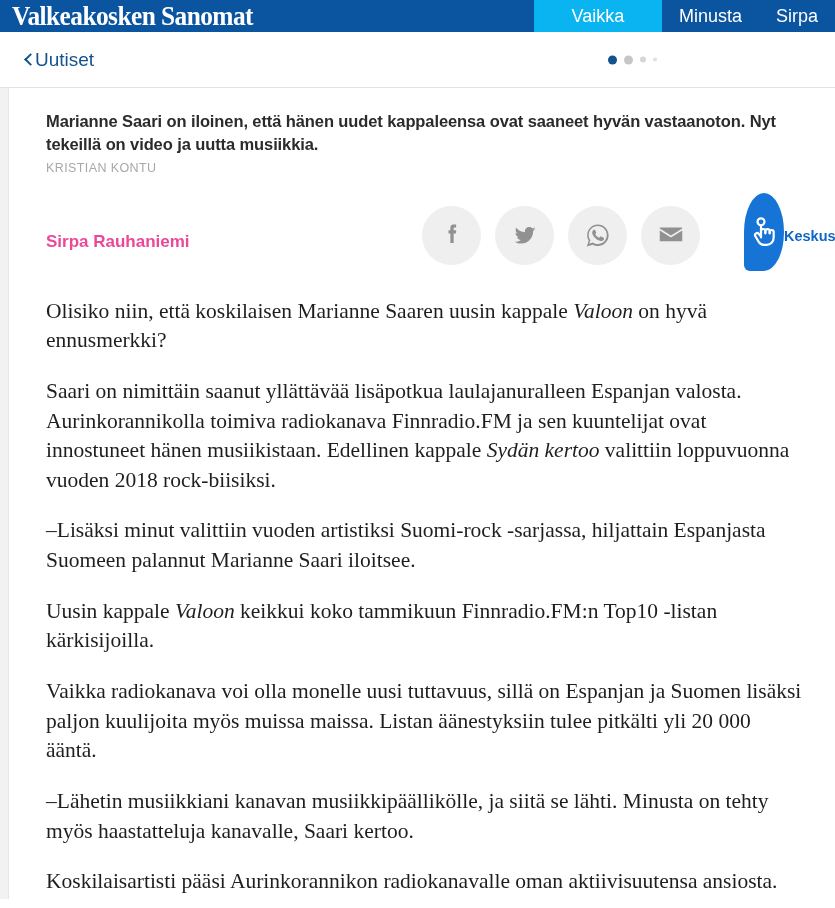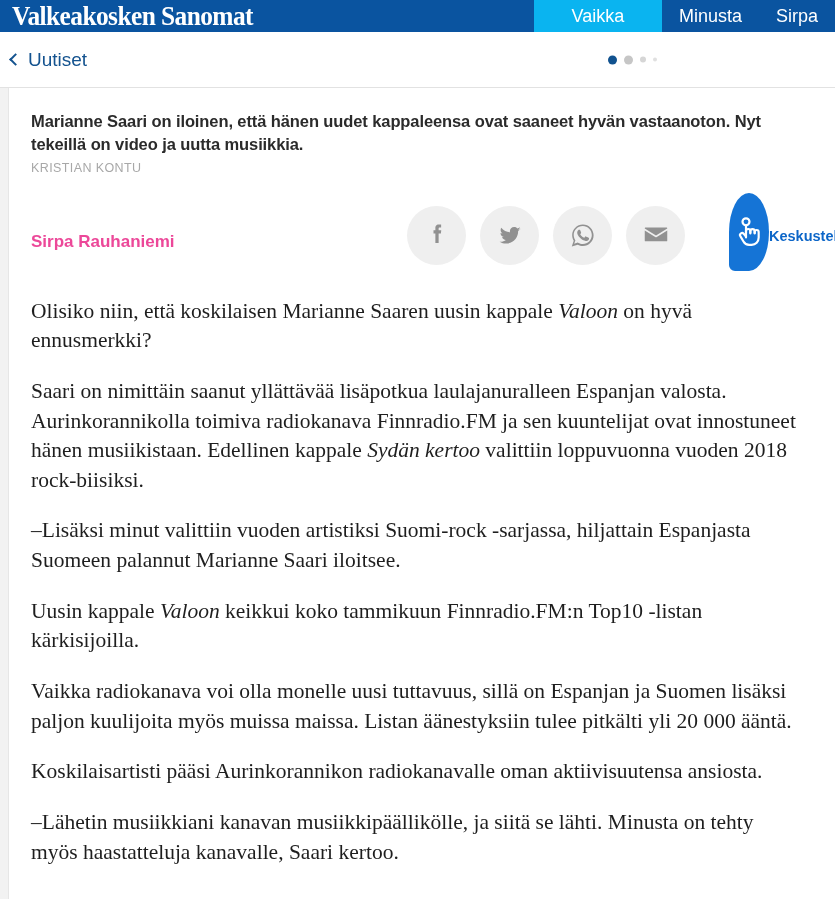--- a/index.html
+++ b/index.html
@@ -71,22 +71,21 @@
     position: relative;
     height: 56px;
     background: #ffffff;
     display: flex;
     align-items: center;
     border-bottom: 1px solid #e2e2e2;
   }
   .back-link {
     display: flex;
     align-items: center;
-    gap: 8px;
-    padding-left: 11px;
+    padding-left: 26px;
     cursor: pointer;
   }
   .chev {
     display: inline-block;
     width: 9px;
     height: 9px;
     border-left: 2px solid #14538f;
     border-bottom: 2px solid #14538f;
     transform: rotate(45deg);
     margin-bottom: 1px;
@@ -117,21 +116,22 @@
     background: #ffffff;
   }
   .left-gutter {
     position: absolute;
     left: 0; top: 0; bottom: 0;
     width: 9px;
     background: #f2f2f2;
     border-right: 1px solid #e6e6e6;
   }
   .content {
-    padding: 22px 30px 0 31px;
+    padding: 22px 30px 0 18px;
+    margin-left: 28px;
   }
 
   
   .lead {
     color: #2b2b2b;
     font-size: 16.5px;
     font-weight: bold;
     line-height: 1.38;
     letter-spacing: -0.1px;
     max-width: 772px;
@@ -312,18 +312,18 @@
         <div class="discuss-label">Keskustele</div>
       </div>
     </div>
 
     <div class="article">
       <p>Olisiko niin, että koskilaisen Marianne Saaren uusin kappale <em>Valoon</em> on hyvä ennusmerkki?</p>
       <p>Saari on nimittäin saanut yllättävää lisäpotkua laulajanuralleen Espanjan valosta. Aurinkorannikolla toimiva radiokanava Finnradio.FM ja sen kuuntelijat ovat innostuneet hänen musiikistaan. Edellinen kappale <em>Sydän kertoo</em> valittiin loppuvuonna vuoden 2018 rock-biisiksi.</p>
       <p>–Lisäksi minut valittiin vuoden artistiksi Suomi-rock -sarjassa, hiljattain Espanjasta Suomeen palannut Marianne Saari iloitsee.</p>
       <p>Uusin kappale <em>Valoon</em> keikkui koko tammikuun Finnradio.FM:n Top10 -listan kärkisijoilla.</p>
       <p>Vaikka radiokanava voi olla monelle uusi tuttavuus, sillä on Espanjan ja Suomen lisäksi paljon kuulijoita myös muissa maissa. Listan äänestyksiin tulee pitkälti yli 20 000 ääntä.</p>
+      <p>–Lähetin musiikkiani kanavan musiikkipäällikölle, ja siitä se lähti. Minusta on tehty myös haastatteluja kanavalle, Saari kertoo.</p>
       <p>Koskilaisartisti pääsi Aurinkorannikon radiokanavalle oman aktiivisuutensa ansiosta.</p>
-      <p>–Lähetin musiikkiani kanavan musiikkipäällikölle, ja siitä se lähti. Minusta on tehty myös haastatteluja kanavalle, Saari kertoo.</p>
     </div>
 
   </div>
 </div>
 
 </body></html>

